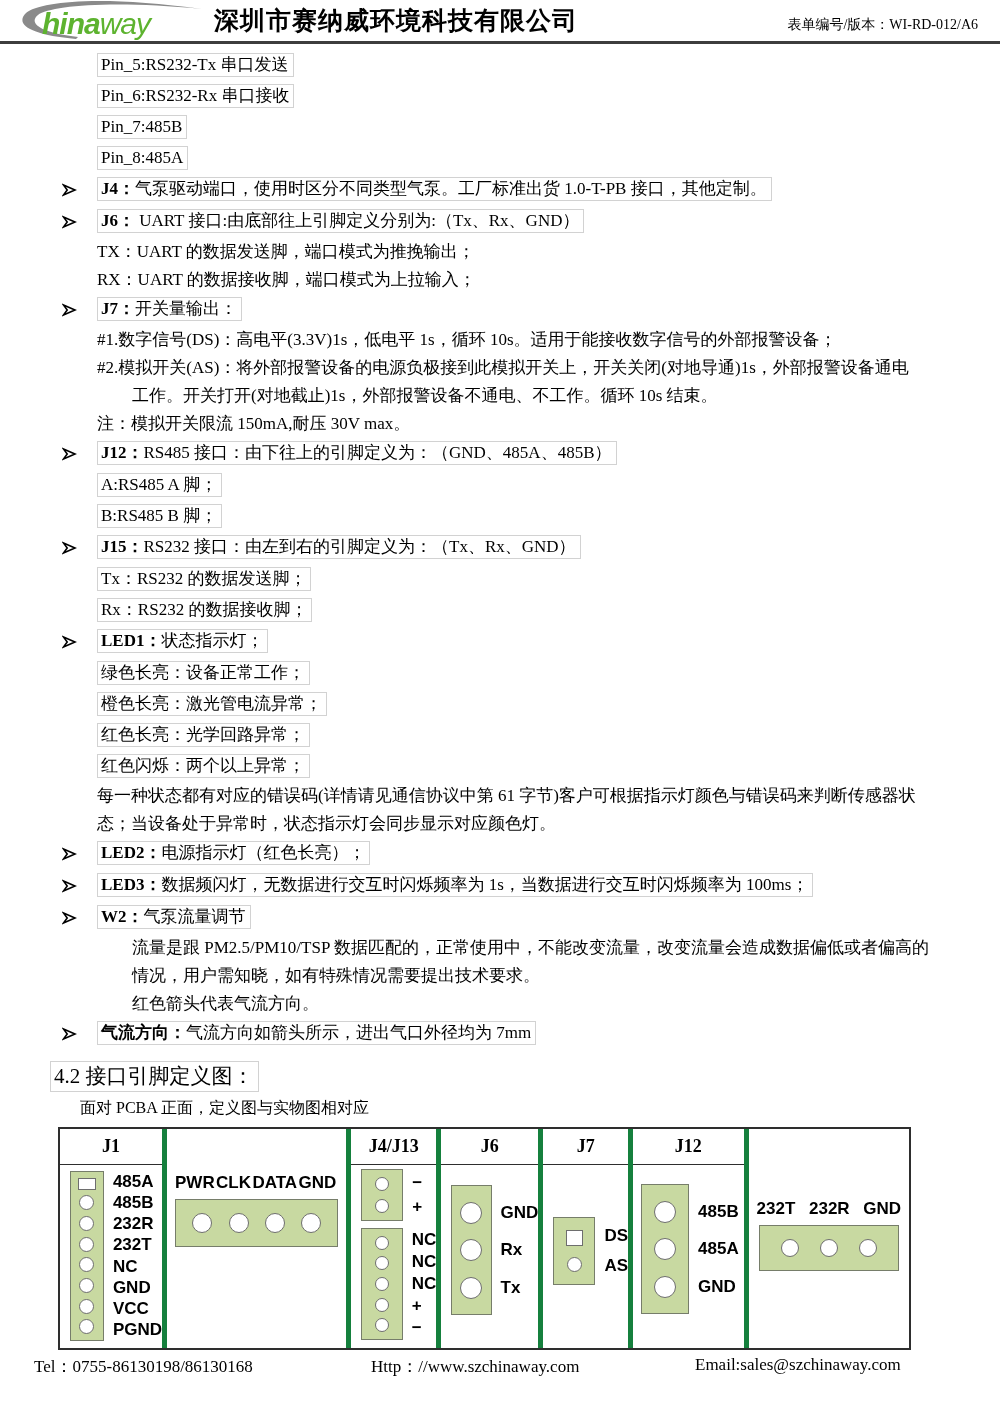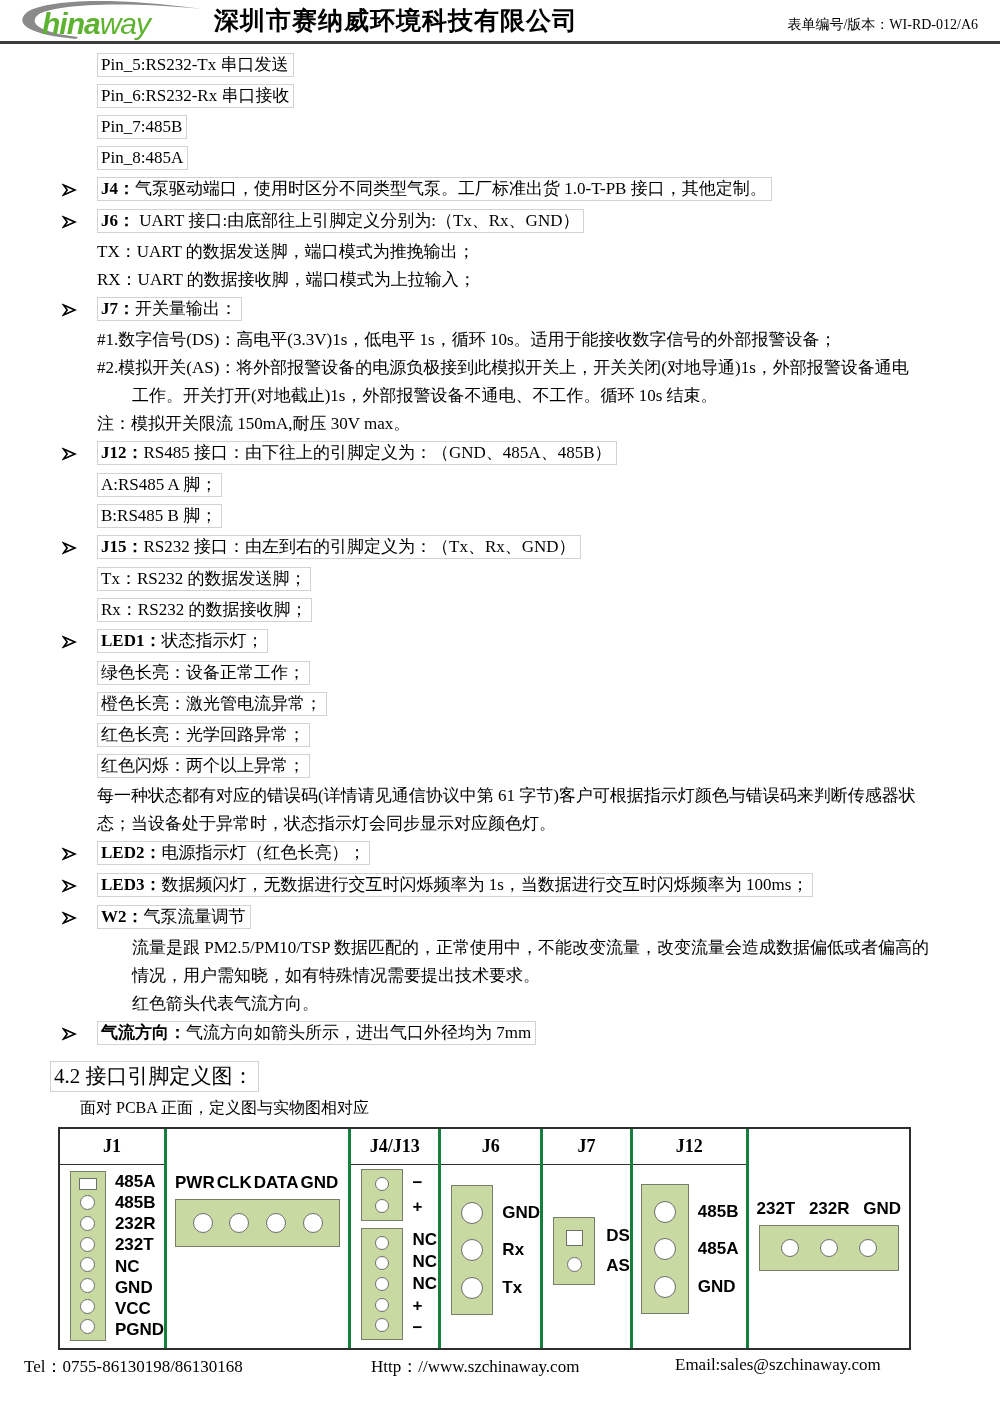--- a/index.html
+++ b/index.html
@@ -30,40 +30,40 @@
   .line .bullet{ width:35px; flex:0 0 35px; padding-top:4px; }
   .line.ind1{ padding-left:35px; }
   .line.ind2{ padding-left:70px; }
   .lbl{ font-weight:bold; }
   .boxed{ border:1px solid #d2d2d2; padding:0 4px 1px 3px; }
   
   .sec-title{ margin:8px 0 4px 50px; font-size:21px; display:inline-block; }
   .sec-sub{ margin:2px 0 8px 80px; font-size:16px; }
   
   .ptable{ display:flex; width:853px; margin-left:58px; border:2px solid #2e2e2e; }
-  .dcol{ border-right:3px solid #15803d; display:flex; flex-direction:column; }
+  .dcol{ border-right:5px solid #15803d; display:flex; flex-direction:column; }
   .dcol:last-child{ border-right:none; }
   .dhead{ height:36px; border-bottom:1px solid #2e2e2e; display:flex; align-items:center;
           justify-content:center; font-size:18px; font-weight:bold; }
   .dbody{ height:183px; position:relative;
           font-family:"Liberation Sans","DejaVu Sans",sans-serif; font-weight:bold; font-size:17px;}
   .vblk{ background:#c8d9a1; border:1.5px solid #767d6a; display:flex; flex-direction:column;
          justify-content:space-evenly; align-items:center; }
   .hblk{ background:#c8d9a1; border:1.5px solid #767d6a; display:flex;
          justify-content:space-evenly; align-items:center; }
   .cir{ background:#fff; border:1.5px solid #6e6e6e; border-radius:50%; }
   .sq{ background:#fff; border:1.5px solid #6e6e6e; }
   .vlabels{ display:flex; flex-direction:column; justify-content:space-evenly; padding-left:9px; }
   .grp{ display:flex; }
   
   .footer{ position:absolute; left:0; top:1355px; width:1000px; font-size:17px; }
   .footer span{ position:absolute; white-space:nowrap; }
-  .f-tel{ left:24px; }
+  .f-tel{ left:34px; }
   .f-http{ left:371px; }
-  .f-email{ left:675px; }
+  .f-email{ left:695px; }
 </style>
 </head>
 <body>
 
 <div class="header">
   <div class="logo">
     <svg width="200" height="44" viewBox="0 0 200 44">
       <path d="M70 40 C26 36 8 26 20 14 C34 2 96 -4 196 10
                C104 1 44 7 32 16 C22 24 34 34 72 38 Z" fill="#8a8a8a"></path>
     </svg>

